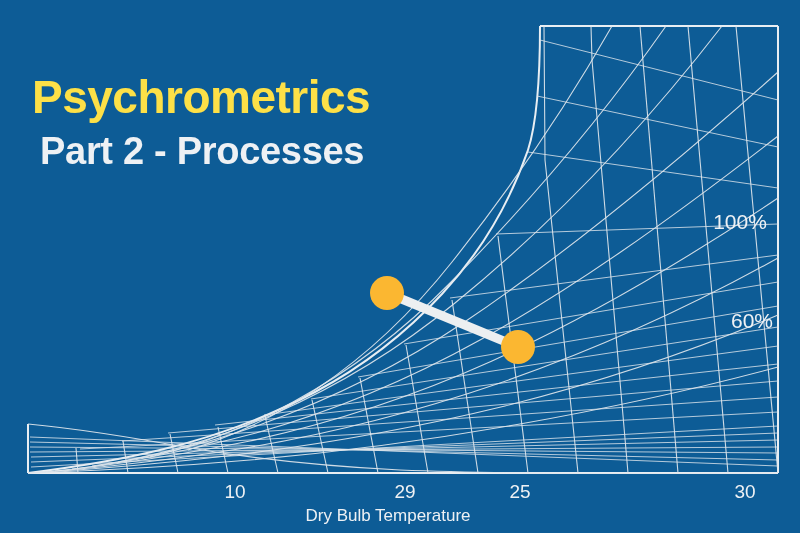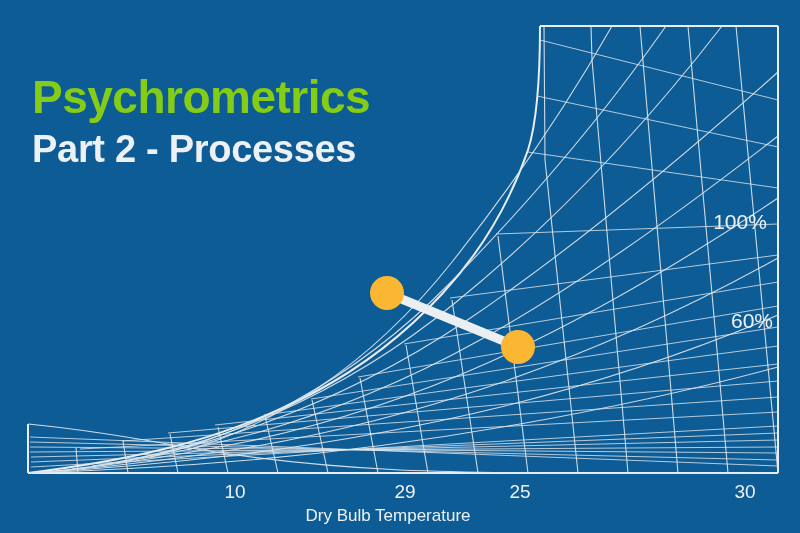--- a/index.html
+++ b/index.html
@@ -29,33 +29,33 @@
   #title-block {
     position: absolute;
     left: 32px;
     top: 72px;
     z-index: 5;
     pointer-events: none;
   }
   .title-line-1 {
     font-size: 46px;
     font-weight: bold;
-    color: #84cc16;
+    color: #fde047;
     letter-spacing: -0.5px;
     line-height: 1.1;
     margin: 0 0 6px 0;
     white-space: nowrap;
   }
   .title-line-2 {
     font-size: 38px;
     font-weight: bold;
     color: #eef1f4;
     letter-spacing: -0.3px;
     line-height: 1.1;
-    margin: 0;
+    margin: 8px;
     white-space: nowrap;
   }
   .grid-line {
     fill: none;
     stroke: #dfe6ec;
     stroke-width: 1.1;
     stroke-opacity: 0.92;
   }
   .grid-line-faint {
     fill: none;

